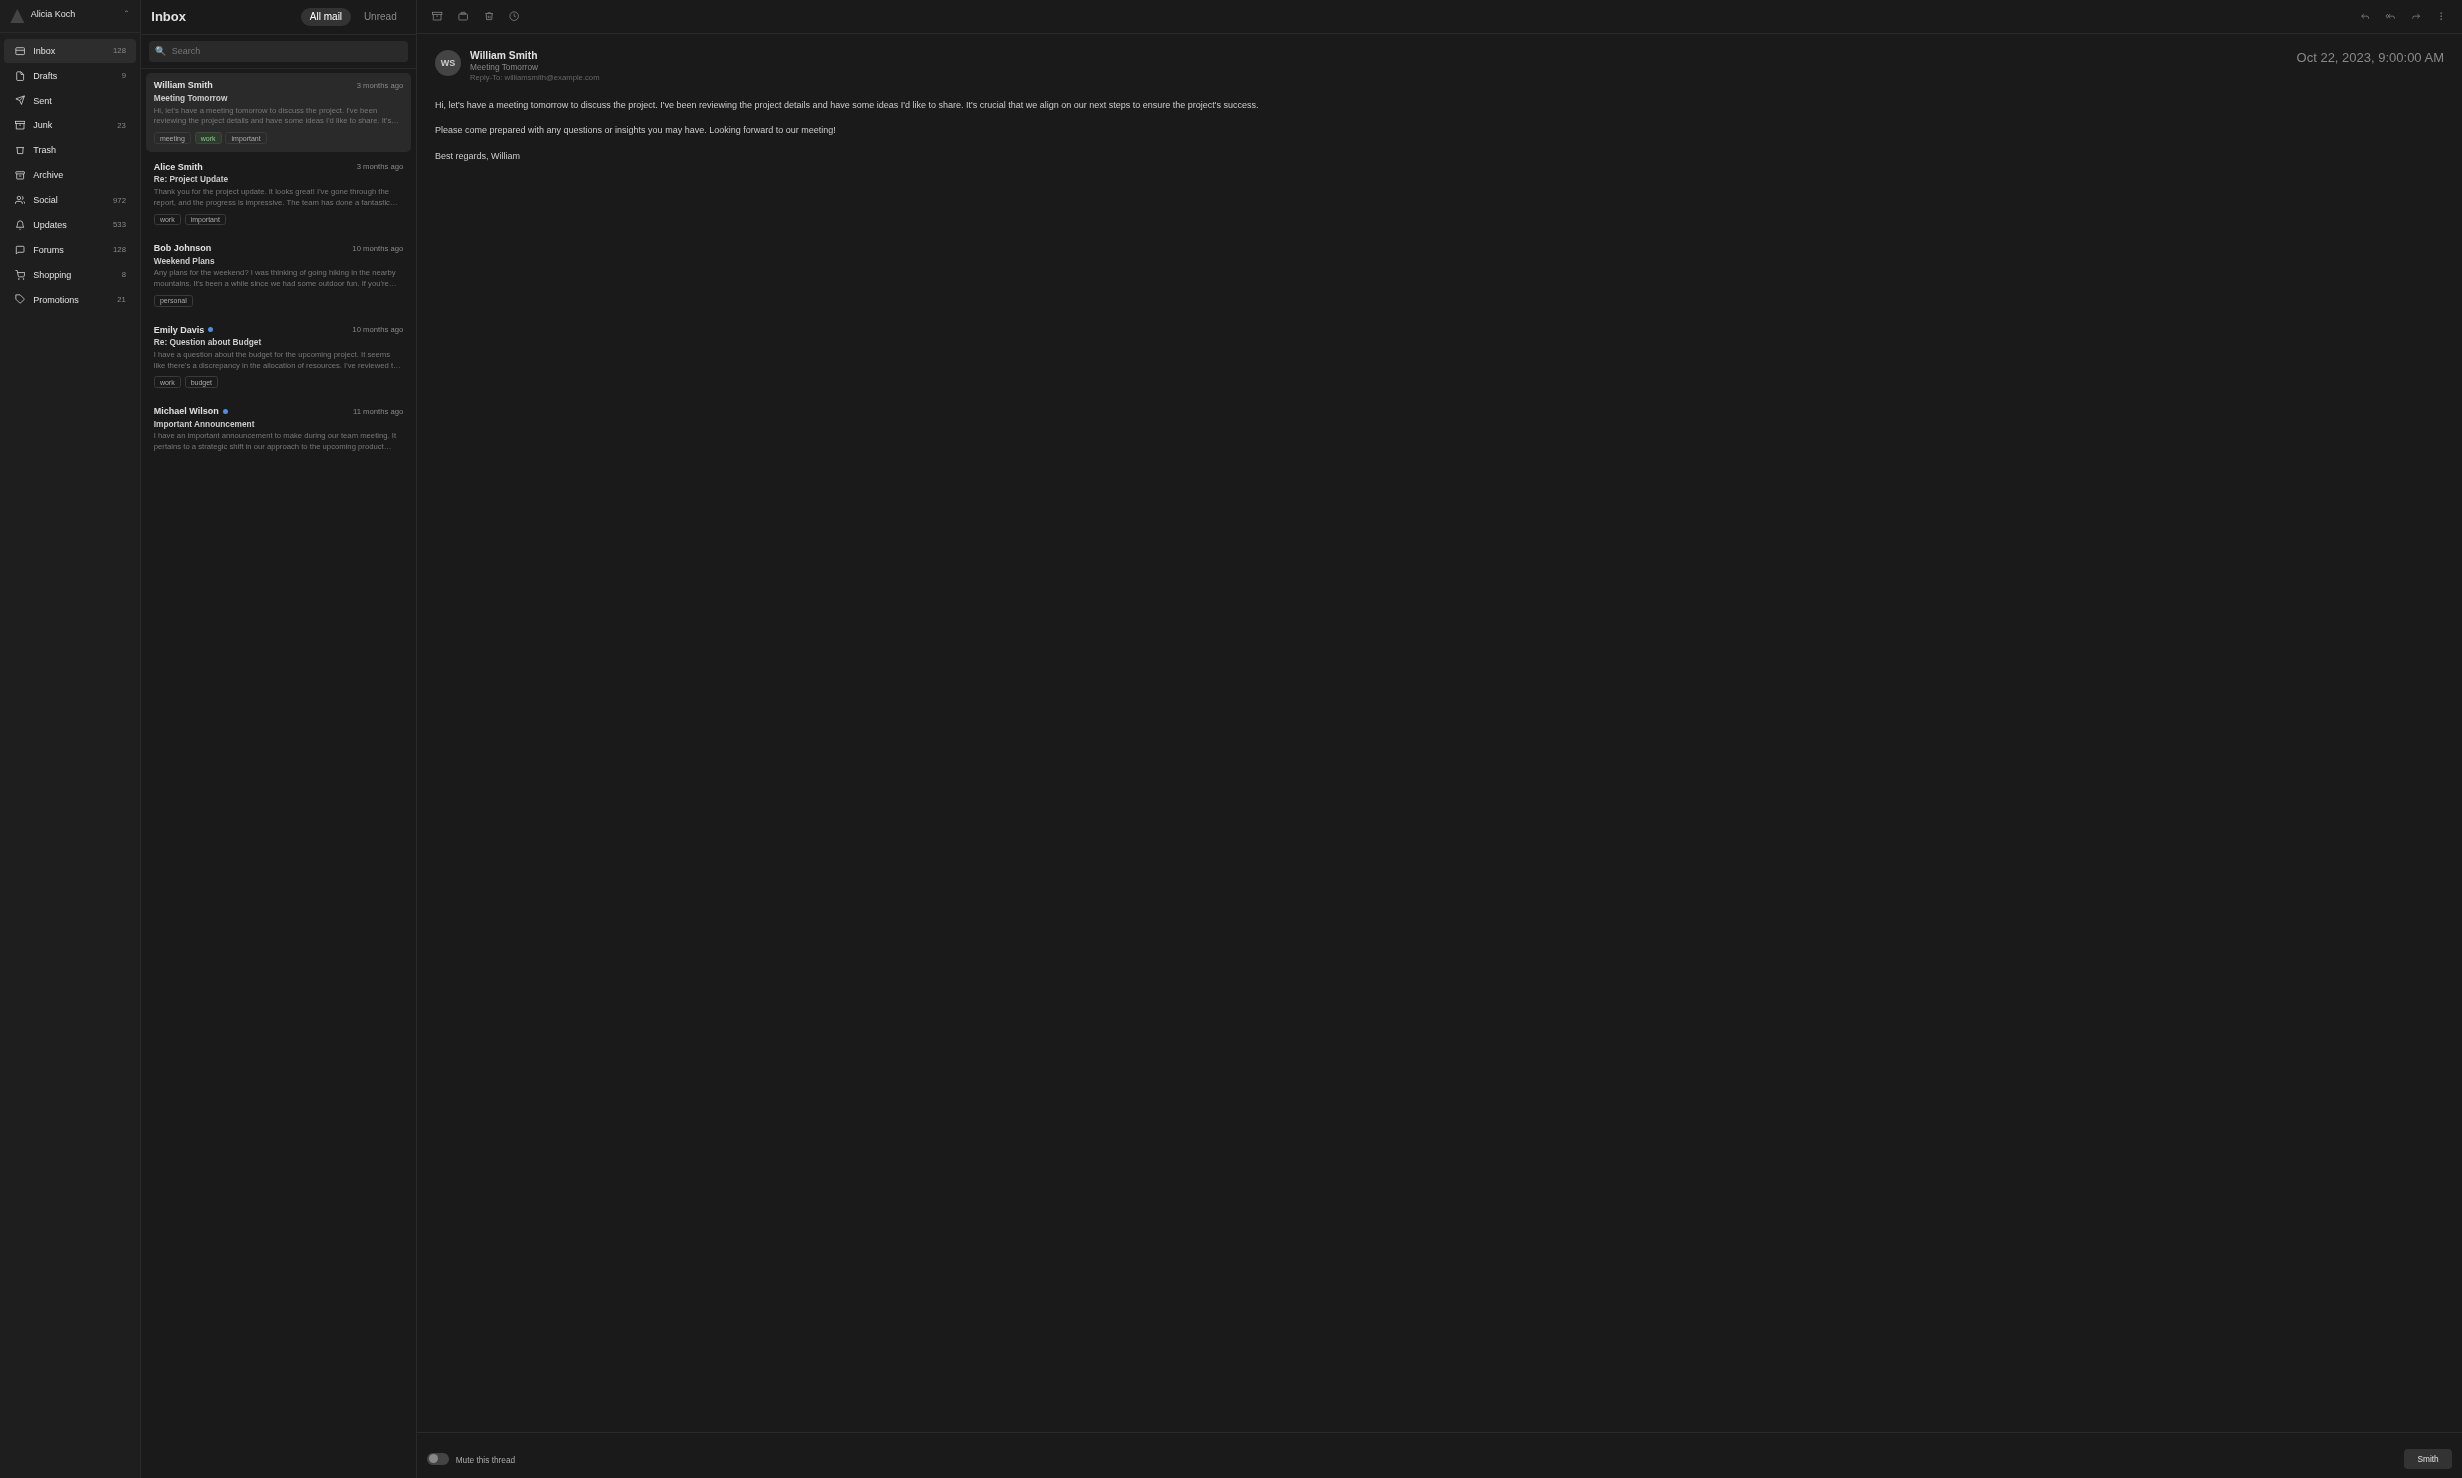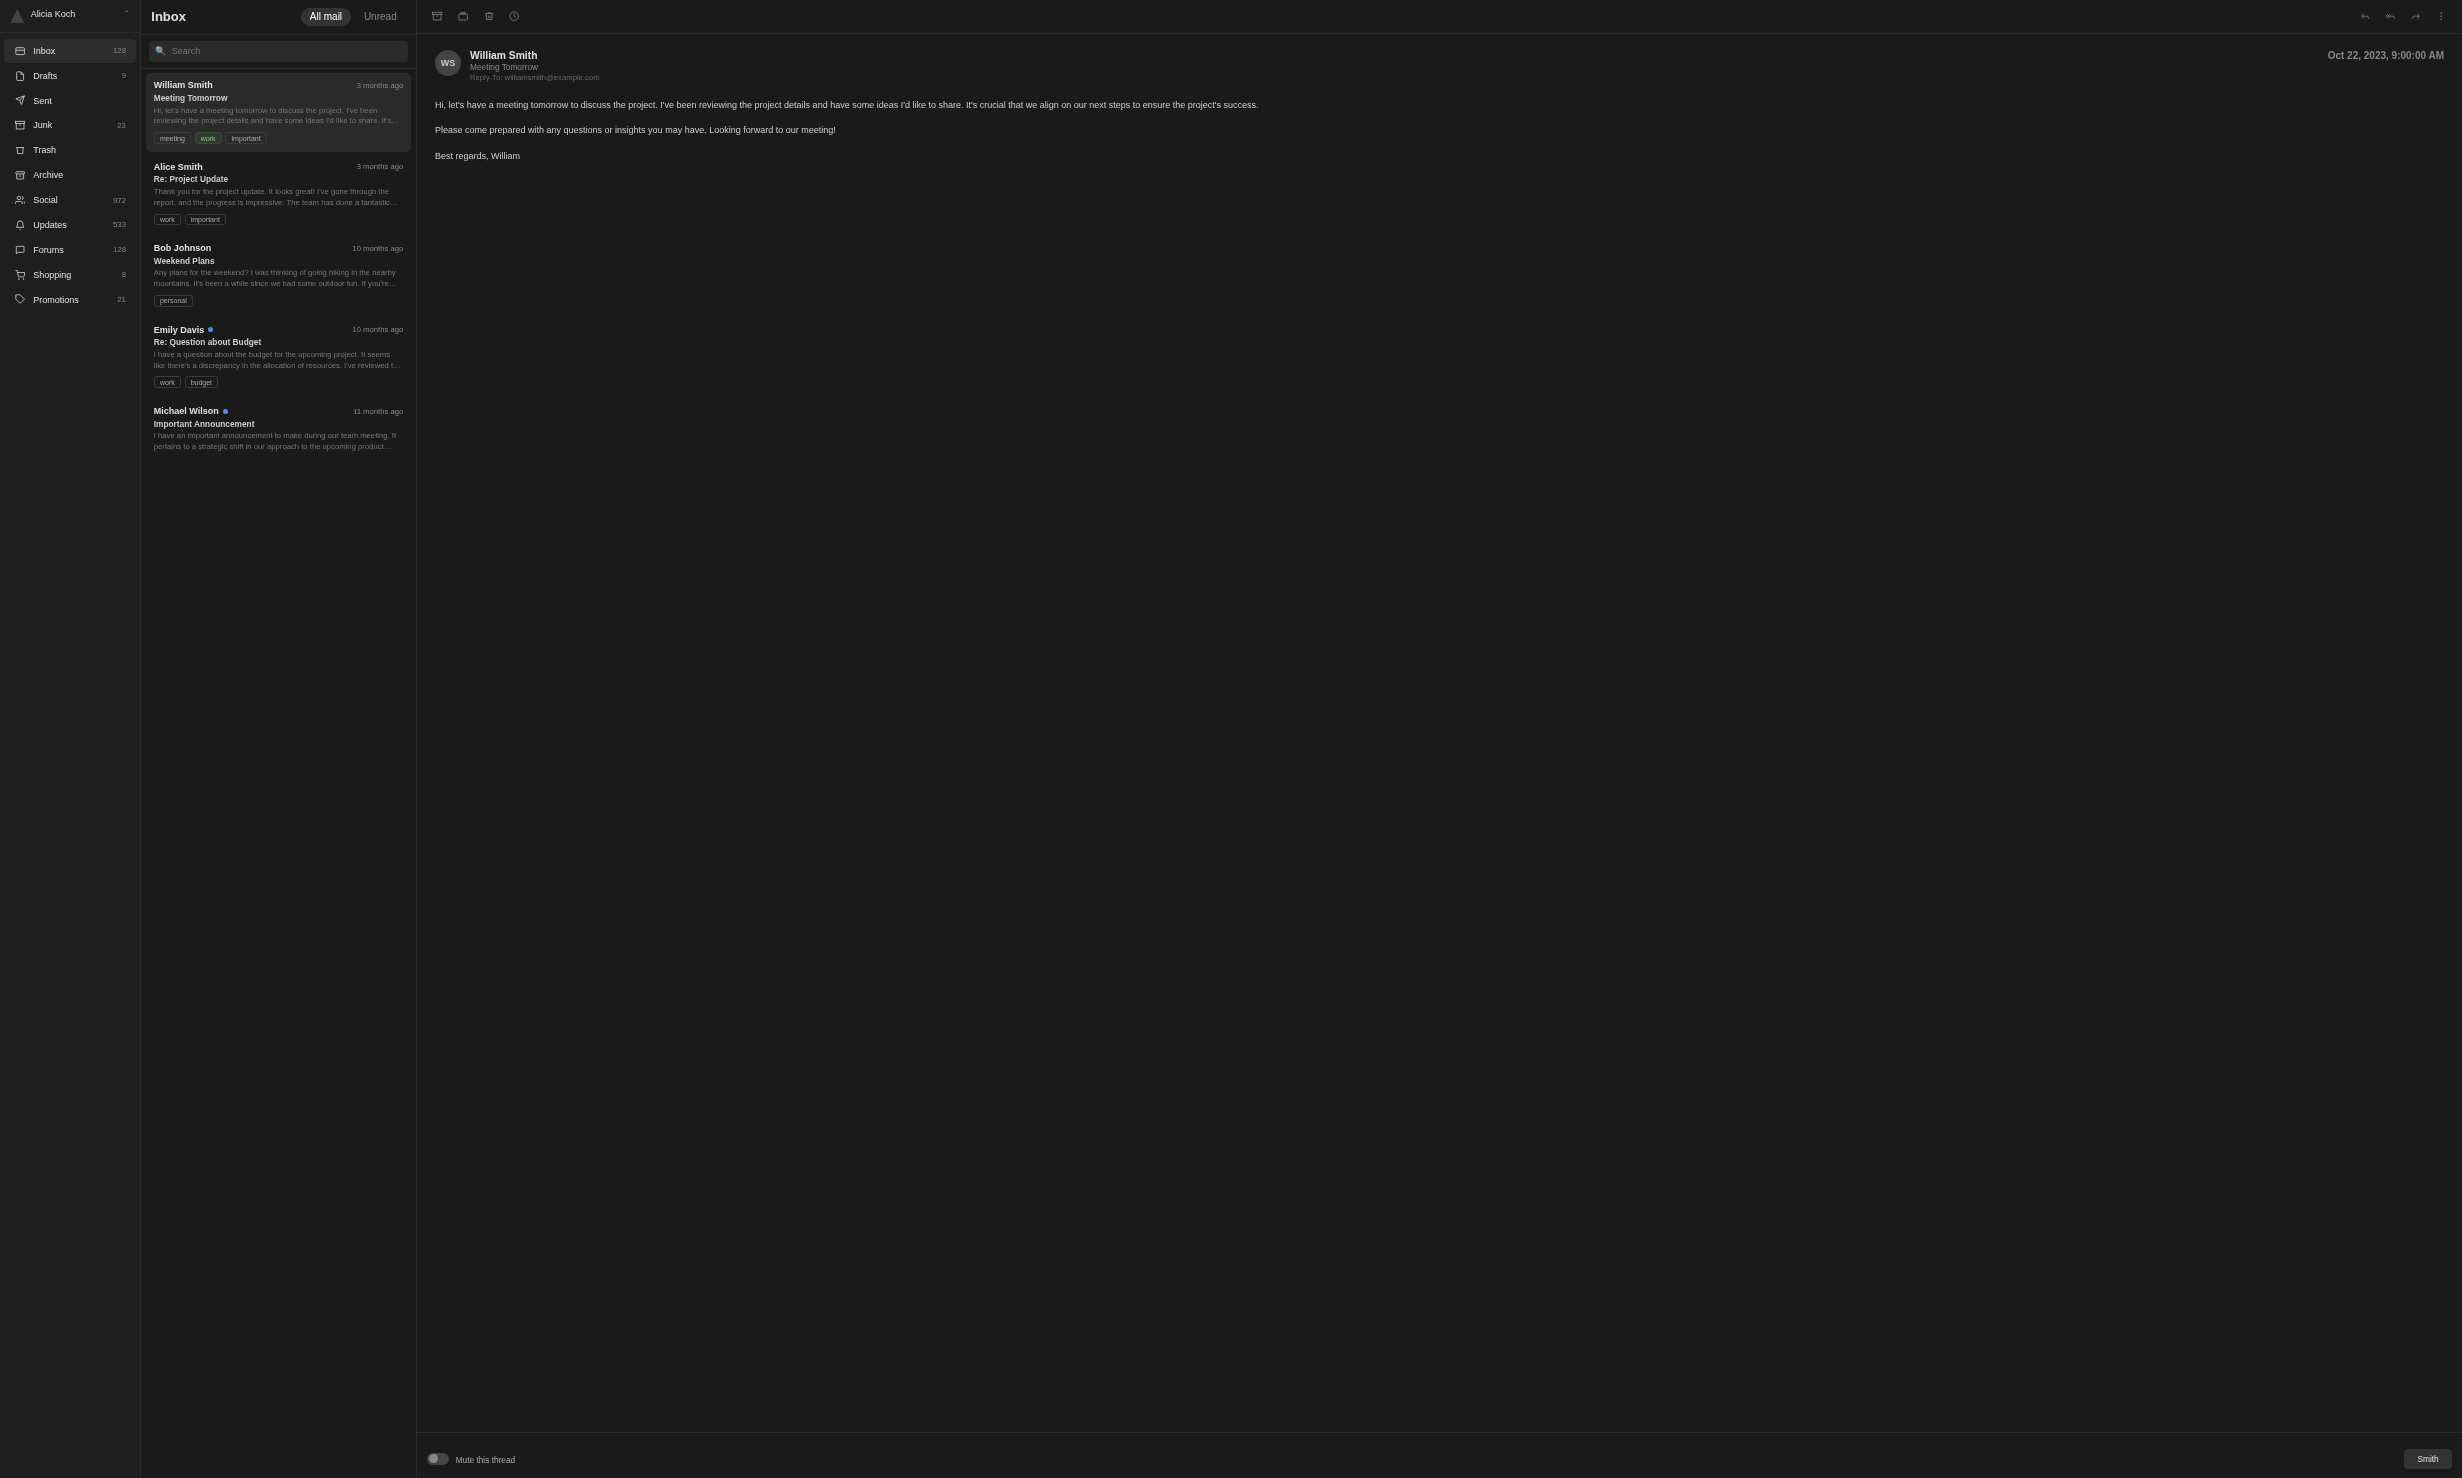--- a/index.html
+++ b/index.html
@@ -270,24 +270,23 @@
       font-size: 8.3px;
       color: #888;
       margin-top: 1.3px;
     }
     .detail-reply-to {
       font-size: 7.7px;
       color: #666;
       margin-top: 1.3px;
     }
     .detail-date {
-      font-size: 10px;
+      font-size: 13px;
       color: #888;
       flex-shrink: 0;
-      font-weight: bold;
     }
 
     .detail-body {
       font-size: 9px;
       color: #ccc;
       line-height: 1.7;
     }
     .detail-body p {
       margin-bottom: 10.3px;
     }

